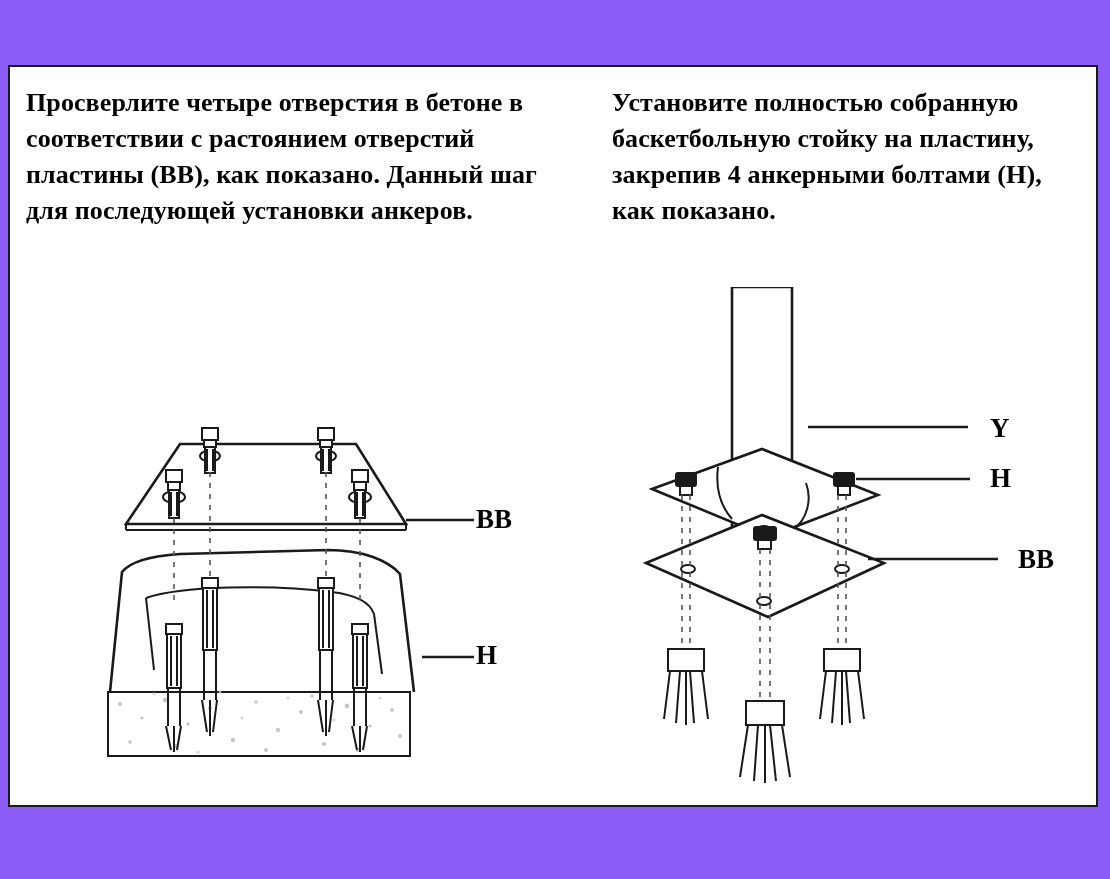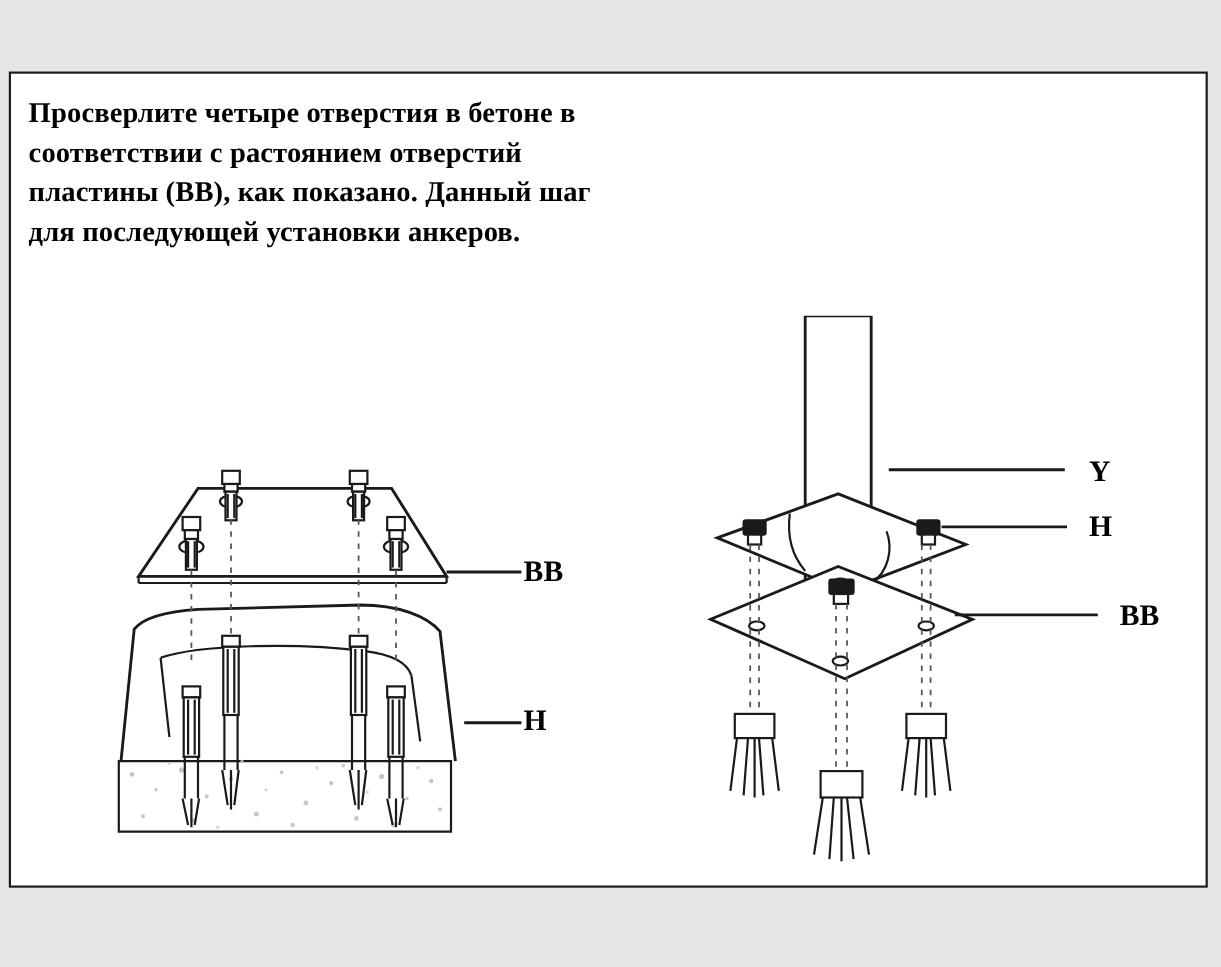--- a/index.html
+++ b/index.html
@@ -13,21 +13,21 @@
     font-family: "Liberation Serif", serif;
     color: #000000;
     position: relative;
     overflow: hidden;
   }
   #page {
     position: absolute;
     left: 0; top: 0;
     width: 1110px;
     height: 879px;
-    background: #e5e5e5;
+    background: #8b5cf6;
   }
   #frame {
     position: absolute;
     left: 8px;
     top: 65px;
     width: 1090px;
     height: 742px;
     border: 2px solid #1a1a1a;
     box-sizing: border-box;
     background: #ffffff;
@@ -227,20 +227,21 @@
       </div>
 
       <div class="callout-label" style="left:466px; top:437px;">BB</div>
 
       <div class="callout-label" style="left:466px; top:573px;">H</div>
 
     </div>
 
     <div class="panel" id="panel-right">
 
+      <div class="step-text" id="text-right">Установите полностью собранную баскетбольную стойку на пластину, закрепив 4 анкерными болтами (H), как показано.</div>
 
       <div style="position:absolute; left:30px; top:220px;">
         <svg width="440" height="500" viewBox="0 0 440 500" xmlns="http://www.w3.org/2000/svg">
 
           <g>
             <path class="ln med fillw" d="M112,0 L112,250 L172,250 L172,0 Z"></path>
             <path class="ln thin" d="M112,246 C126,256 158,256 172,246"></path>
             <path class="ln thin" d="M112,250 C126,262 158,262 172,250"></path>
           </g>
 

